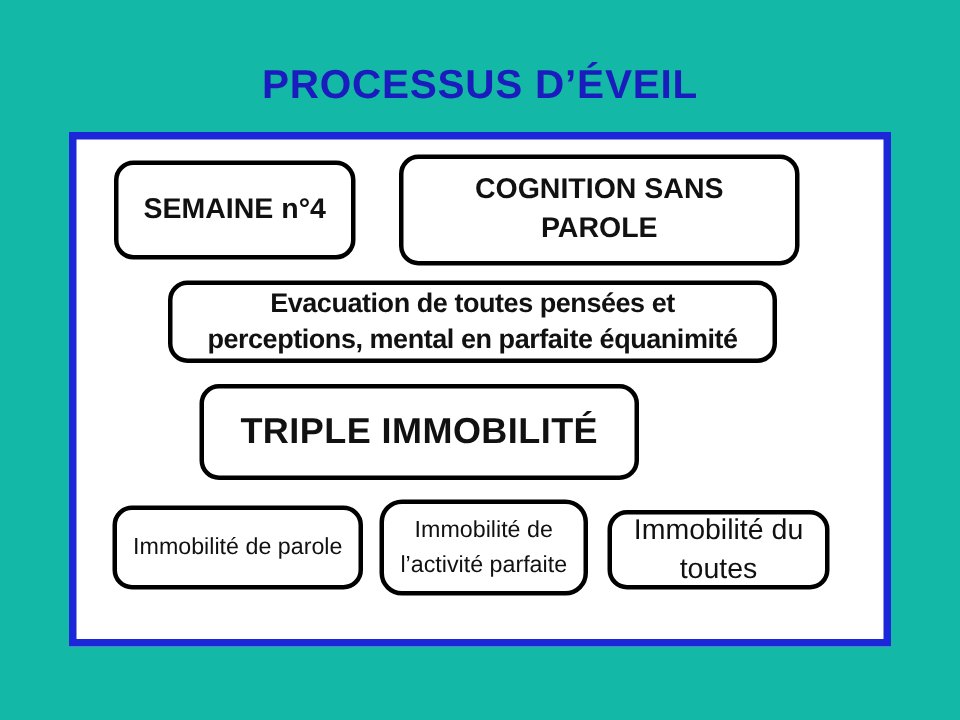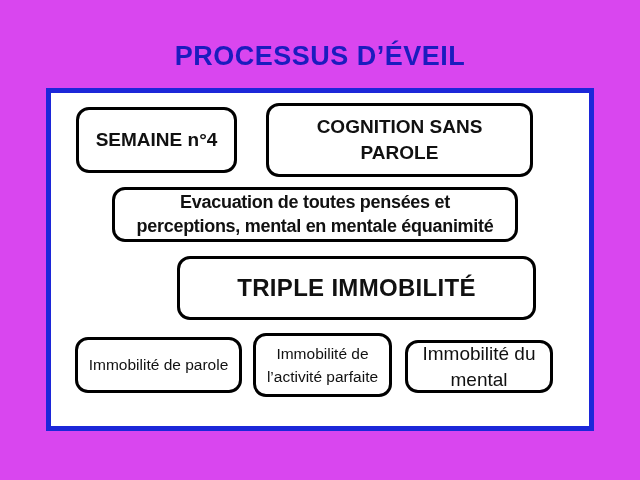--- a/index.html
+++ b/index.html
@@ -1,19 +1,19 @@
 <!DOCTYPE html>
 <html><head>
 <meta charset="utf-8">
 <style>
   * { margin: 0; padding: 0; box-sizing: border-box; }
   html, body { width: 640px; height: 480px; background: #ffffff; overflow: hidden; }
   body { font-family: "Liberation Sans", sans-serif; position: relative; }
 
-  .slide { position: absolute; left: 0; top: 0; width: 640px; height: 480px; background: #d946ef; }
+  .slide { position: absolute; left: 0; top: 0; width: 640px; height: 480px; background: #14b8a6; }
 
   .page-title {
     position: absolute;
     left: 0; top: 41px;
     width: 640px;
     text-align: center;
     font-size: 27px;
     font-weight: bold;
     letter-spacing: 0.5px;
     color: #1b1cbe;
@@ -38,23 +38,23 @@
     justify-content: center;
     text-align: center;
     color: #111111;
     line-height: 1.25;
   }
   .box .line { display: block; white-space: nowrap; }
 
   .box-semaine   { left: 25px;  top: 14px;  width: 161px; height: 66px; font-size: 19px; font-weight: bold; }
   .box-cognition { left: 215px; top: 10px;  width: 267px; height: 74px; font-size: 19px; font-weight: bold; line-height: 1.35; text-align: right; }
   .box-evacuation{ left: 61px;  top: 94px;  width: 406px; height: 55px; font-size: 18px; font-weight: bold; letter-spacing: -0.3px; line-height: 1.3; }
-  .box-triple    { left: 82px;  top: 163px; width: 359px; height: 64px; font-size: 24px; font-weight: bold; letter-spacing: 0.3px; margin-left: 44px; }
+  .box-triple    { left: 82px;  top: 163px; width: 293px; height: 64px; font-size: 24px; font-weight: bold; letter-spacing: 0.3px; }
   .box-parole    { left: 24px;  top: 244px; width: 167px; height: 56px; font-size: 15.5px; text-align: right; }
-  .box-mentale   { left: 202px; top: 240px; width: 139px; height: 64px; font-size: 15.5px; line-height: 1.5; }
+  .box-mentale   { left: 202px; top: 240px; width: 139px; height: 64px; font-size: 15.5px; line-height: 1.5; border-radius: 15px; }
   .box-corps     { left: 354px; top: 247px; width: 148px; height: 53px; font-size: 19px; line-height: 1.35; }
 </style>
 </head>
 <body>
 
 <div class="slide">
 
   <div class="page-title">PROCESSUS D’ÉVEIL</div>
 
   <div class="frame">
@@ -63,35 +63,35 @@
       <span class="line">SEMAINE n°4</span>
     </div>
 
     <div class="box box-cognition">
       <span class="line">COGNITION SANS</span>
       <span class="line">PAROLE</span>
     </div>
 
     <div class="box box-evacuation">
       <span class="line">Evacuation de toutes pensées et</span>
-      <span class="line">perceptions, mental en mentale équanimité</span>
+      <span class="line">perceptions, mental en parfaite équanimité</span>
     </div>
 
     <div class="box box-triple">
       <span class="line">TRIPLE IMMOBILITÉ</span>
     </div>
 
     <div class="box box-parole">
       <span class="line">Immobilité de parole</span>
     </div>
 
     <div class="box box-mentale">
       <span class="line">Immobilité de</span>
       <span class="line">l’activité parfaite</span>
     </div>
 
     <div class="box box-corps">
       <span class="line">Immobilité du</span>
-      <span class="line">mental</span>
+      <span class="line">toutes</span>
     </div>
 
   </div>
 </div>
 
 </body></html>

